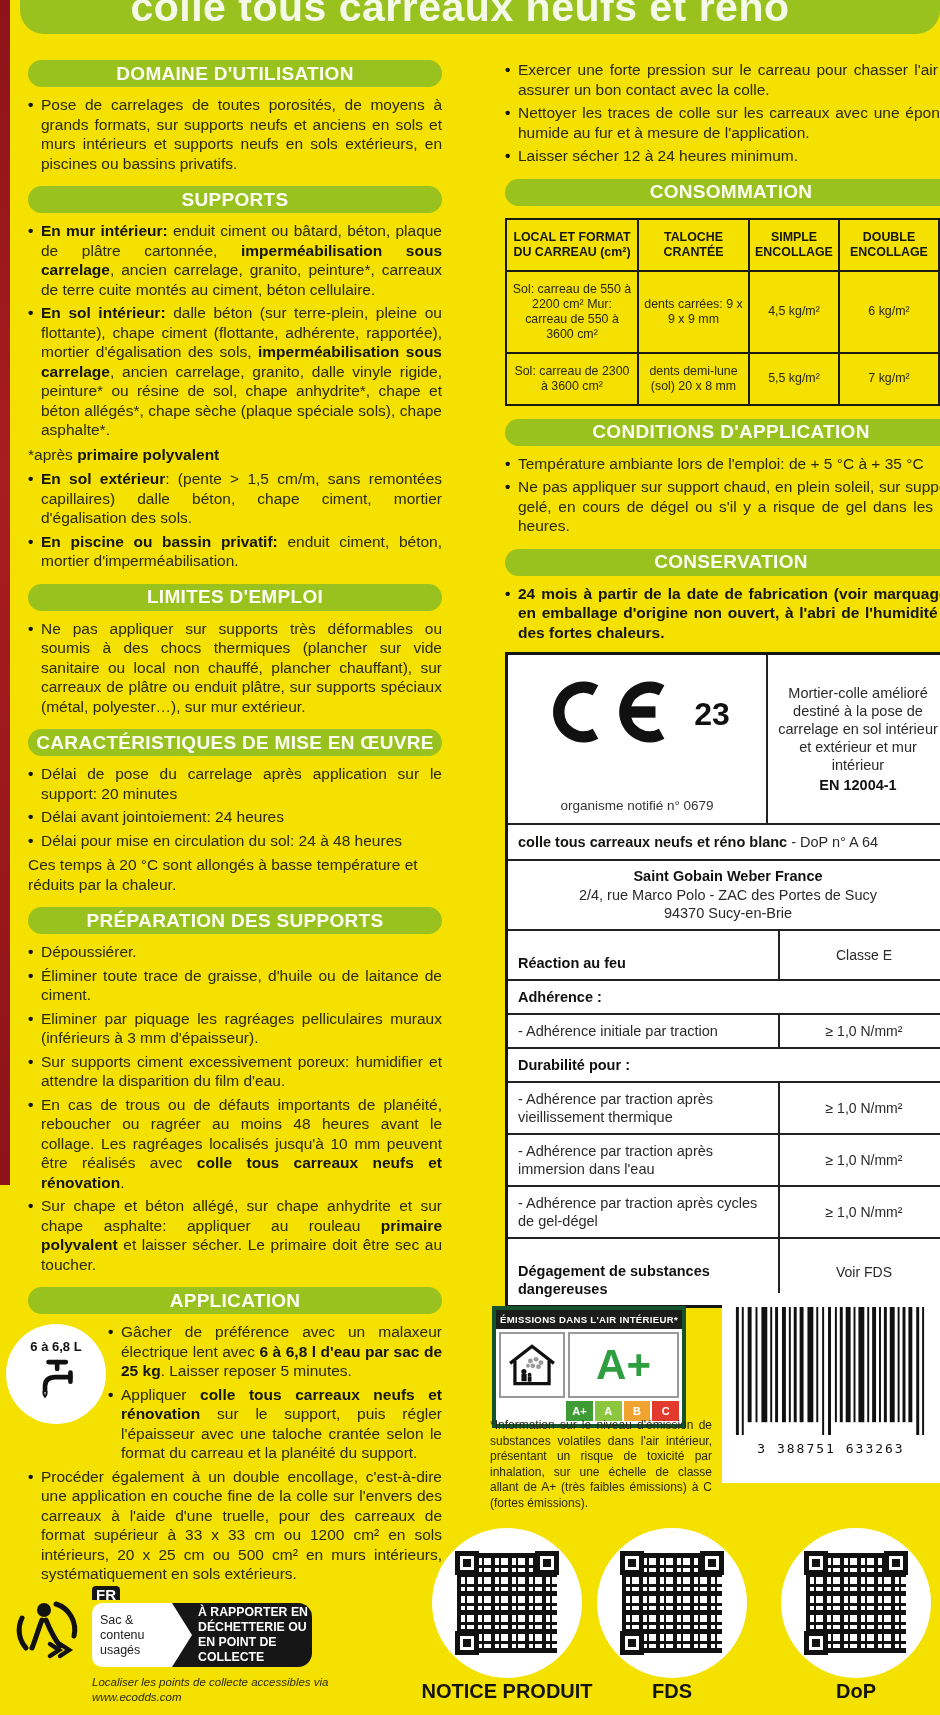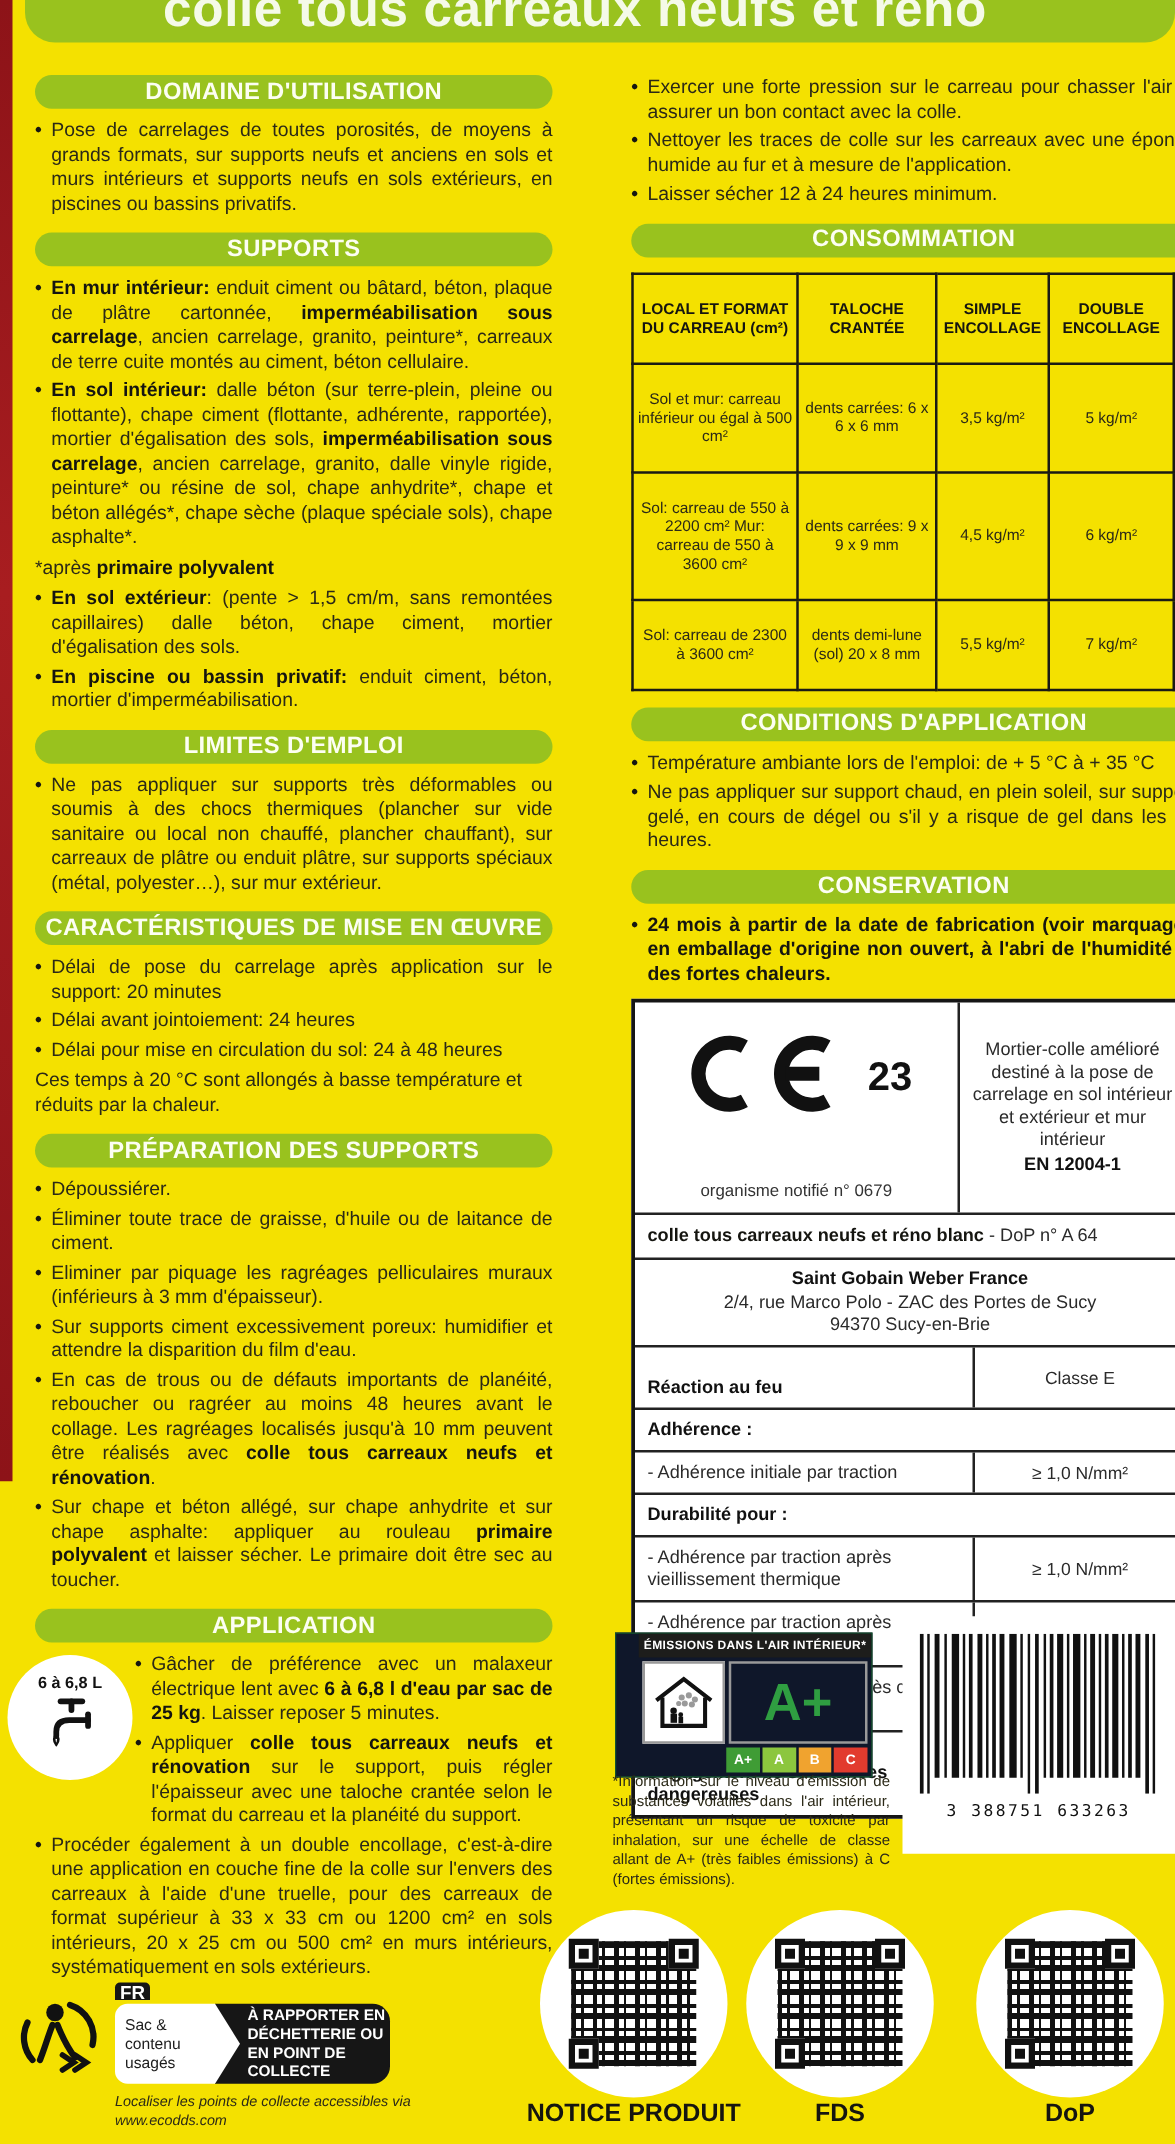--- a/index.html
+++ b/index.html
@@ -31,21 +31,21 @@
 
   .bul{position:relative;padding-left:13px;margin:4px 0;
     font-size:15.5px;line-height:19.5px;text-align:justify;}
   .bul::before{content:"•";position:absolute;left:0;top:0;font-weight:bold;color:#151510;}
   .note{margin:5px 0;font-size:15.5px;line-height:19.5px;}
   .allbold{font-weight:bold;color:#151510;}
 
   
   table.conso{border-collapse:collapse;margin-top:12px;background:#F4E100;table-layout:fixed;width:433px;}
   .conso th,.conso td{border:2px solid #1a1a14;text-align:center;vertical-align:middle;
-    padding:20px 3px;font-size:12.4px;line-height:15px;color:#2b2917;}
+    padding:10px 3px;font-size:12.4px;line-height:15px;color:#2b2917;}
   .conso th{font-weight:bold;color:#151510;}
   .conso col.c1{width:132px;}.conso col.c2{width:111px;}.conso col.c3{width:90px;}.conso col.c4{width:100px;}
 
   
   .cebox{margin-top:10px;width:440px;background:#fff;border:3px solid #151515;color:#2a2a2a;}
   .ce-top{display:flex;min-height:168px;border-bottom:2px solid #222;}
   .ce-left{flex:0 0 258px;border-right:2px solid #222;position:relative;}
   .ce-mark-row{display:flex;align-items:center;justify-content:center;gap:18px;margin-top:26px;}
   .ce-year{font-size:32px;font-weight:bold;color:#111;}
   .ce-notified{position:absolute;left:0;right:0;bottom:10px;text-align:center;font-size:13.5px;color:#333;}
@@ -57,21 +57,21 @@
   .ce-addr .a1{font-weight:bold;color:#111;}
   .ce-row{display:flex;border-bottom:2px solid #222;}
   .ce-row:last-child{border-bottom:none;}
   .ce-row .lab{flex:1;padding:7px 10px;font-size:14.5px;line-height:18px;}
   .ce-row .val{flex:0 0 160px;border-left:2px solid #222;display:flex;align-items:center;justify-content:center;
     font-size:14px;padding:4px;}
   .ce-row.hdr .lab{font-weight:bold;color:#111;}
   .ce-row .lab.bld{font-weight:bold;color:#111;margin-top:16px;}
 
   
-  .emissions{position:absolute;left:492px;top:1306px;width:186px;background:#0f172a;border:1px solid #14532d;padding-left:18px;}
+  .emissions{position:absolute;left:492px;top:1306px;width:186px;background:#ffffff;border:4px solid #14532d;}
   .em-h{background:#1d1d1b;color:#fff;font-weight:bold;font-size:9.6px;letter-spacing:0.3px;
     text-align:center;padding:4px 1px;}
   .em-body{display:flex;gap:3px;padding:3px;}
   .em-house{flex:0 0 62px;height:62px;border:2px solid #999;display:grid;place-items:center;background:#fff;}
   .em-big{flex:1;border:2px solid #999;display:grid;place-items:center;
     font-size:42px;font-weight:bold;color:#2F9E41;}
   .em-scale{display:flex;gap:2px;margin:0 3px 3px 70px;height:20px;}
   .em-scale span{flex:1;display:grid;place-items:center;color:#fff;font-weight:bold;font-size:11px;}
   .sc0{background:#3F9C35;}.sc1{background:#8CC63E;}.sc2{background:#F0A32F;}.sc3{background:#E23B2E;}
   .em-note{position:absolute;left:490px;top:1418px;width:222px;
@@ -205,26 +205,20 @@
         <col class="c2">
         <col class="c3">
         <col class="c4">
       </colgroup>
     <tbody>
         <tr>
       <th>LOCAL ET FORMAT DU CARREAU (cm²)</th>
       <th>TALOCHE CRANTÉE</th>
       <th>SIMPLE ENCOLLAGE</th>
       <th>DOUBLE ENCOLLAGE</th>
-    </tr>
-    <tr>
-      <td>Sol et mur: carreau inférieur ou égal à 500 cm²</td>
-      <td>dents carrées: 6 x 6 x 6 mm</td>
-      <td>3,5 kg/m²</td>
-      <td>5 kg/m²</td>
     </tr>
     <tr>
       <td>Sol: carreau de 550 à 2200 cm² Mur: carreau de 550 à 3600 cm²</td>
       <td>dents carrées: 9 x 9 x 9 mm</td>
       <td>4,5 kg/m²</td>
       <td>6 kg/m²</td>
     </tr>
     <tr>
       <td>Sol: carreau de 2300 à 3600 cm²</td>
       <td>dents demi-lune (sol) 20 x 8 mm</td>

